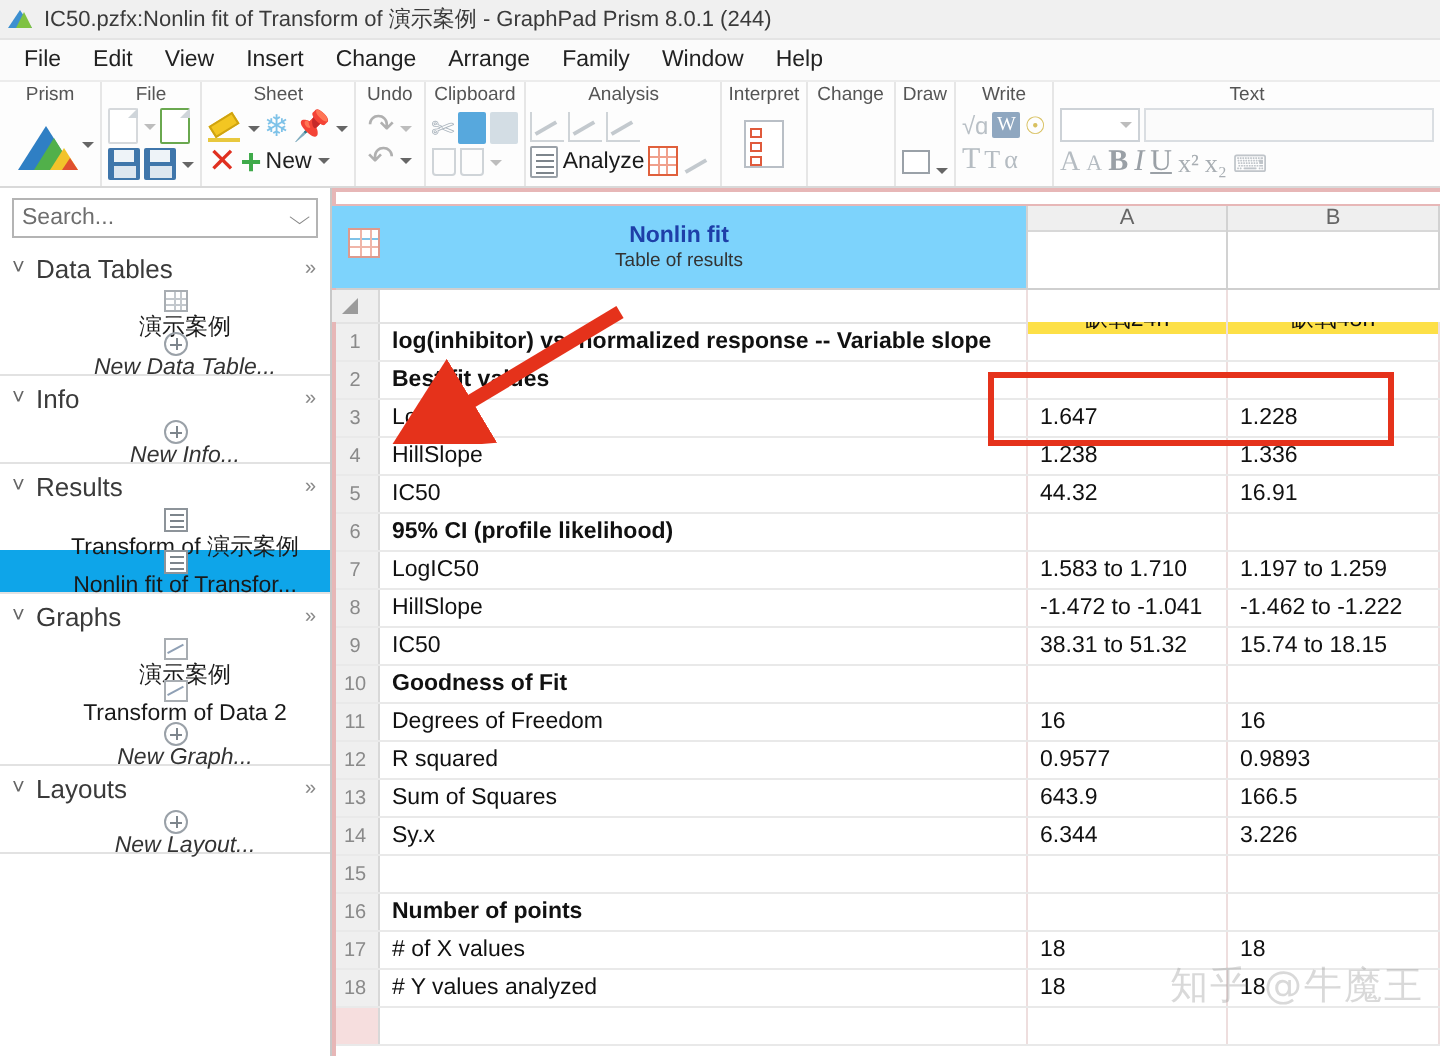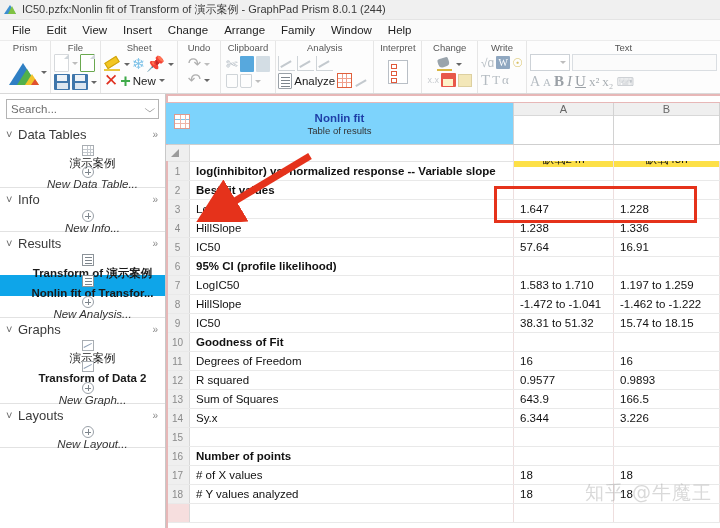--- a/index.html
+++ b/index.html
@@ -222,21 +222,21 @@
     width: 12px; font-size: 11px; color: #666; line-height: 1;
   }
   .navhdr .chevrons { margin-left: auto; margin-right: 7px; color:#888; font-size:10px; }
   .navitem {
     display: flex; align-items: center; height: 21px;
     padding-left: 20px; font-size: 11.5px; color: #1a1a1a;
     white-space: nowrap;
     flex-direction: column;
   }
   .navitem.selected { background: #0ea5e9; }
-  .navitem.bold { font-weight: bold; }
+  .navitem.bold { font-weight: normal; }
   .navitem.ital { font-style: italic; color:#333; }
   .navicon { width: 16px; margin-right: 5px; flex:none; display:flex; align-items:center; }
   .ic-table {
     width:12px;height:11px;border:1px solid #a8adb2;background:#fff;position:relative;
   }
   .ic-table::before{
     content:"";position:absolute;left:0;top:3px;width:100%;height:1px;background:#c3c8cd;
     box-shadow:0 3px 0 #c3c8cd;
   }
   .ic-table::after{
@@ -515,35 +515,29 @@
         <span class="checklist">
           <span class="ck" style="top:3px"></span>
           <span class="ck" style="top:10px"></span>
           <span class="ck" style="top:17px"></span>
         </span>
       </div>
     </div>
 
     <div class="rgroup" style="width:74px">
       <div class="rglabel">Change</div>
-      <div class="rgbody">
-        <div class="rgcol">
-          <div class="rrow" style="justify-content:center">
-            <span class="paintbucket"></span>
-            <span class="caret"></span>
-          </div>
-          <div class="rrow">
-            <span style="font-size:9px;color:#c8ccd0">x.x</span>
-            <span class="tableico"></span>
-            <span class="dimbox"></span>
-          </div>
-        </div>
-      </div>
-    </div>
-
+    </div>
+
+    <div class="rgroup" style="width:48px">
+      <div class="rglabel">Draw</div>
+      <div class="rgbody" style="align-items:flex-end;padding-bottom:6px">
+        <span class="rectdraw"></span>
+        <span class="caret"></span>
+      </div>
+    </div>
 
     <div class="rgroup" style="width:62px">
       <div class="rglabel">Write</div>
       <div class="rgbody">
         <div class="rgcol">
           <div class="rrow">
             <span class="sqrtico">√ɑ</span>
             <span class="wbox">W</span>
             <span style="color:#d8c060;font-size:12px">☉</span>
           </div>
@@ -638,26 +632,20 @@
                 <span class="ic-results"></span>
               </span>
             <span>Transform of 演示案例</span>
           </div>
           <div class="navitem bold selected">
             <span class="navicon">
                 <span class="ic-results"></span>
               </span>
             <span>Nonlin fit of Transfor...</span>
           </div>
-          <div class="navitem ital">
-            <span class="navicon">
-                <span class="ic-plus"></span>
-              </span>
-            <span>New Analysis...</span>
-          </div>
         </div>
 
         <div class="navsection">
           <div class="navhdr">
             <span class="tw">˅</span>
             <span>Graphs</span>
             <span class="chevrons">»</span>
           </div>
           <div class="navitem">
             <span class="navicon">
@@ -751,21 +739,21 @@
         <div class="grow">
           <div class="rnum">4</div>
           <div class="clabel indent">HillSlope</div>
           <div class="cval">1.238</div>
           <div class="cval cend">1.336</div>
         </div>
 
         <div class="grow">
           <div class="rnum">5</div>
           <div class="clabel indent">IC50</div>
-          <div class="cval">57.64</div>
+          <div class="cval">44.32</div>
           <div class="cval cend">16.91</div>
         </div>
 
         <div class="grow">
           <div class="rnum">6</div>
           <div class="clabel bold">95% CI (profile likelihood)</div>
           <div class="cval"></div>
           <div class="cval cend"></div>
         </div>
 

